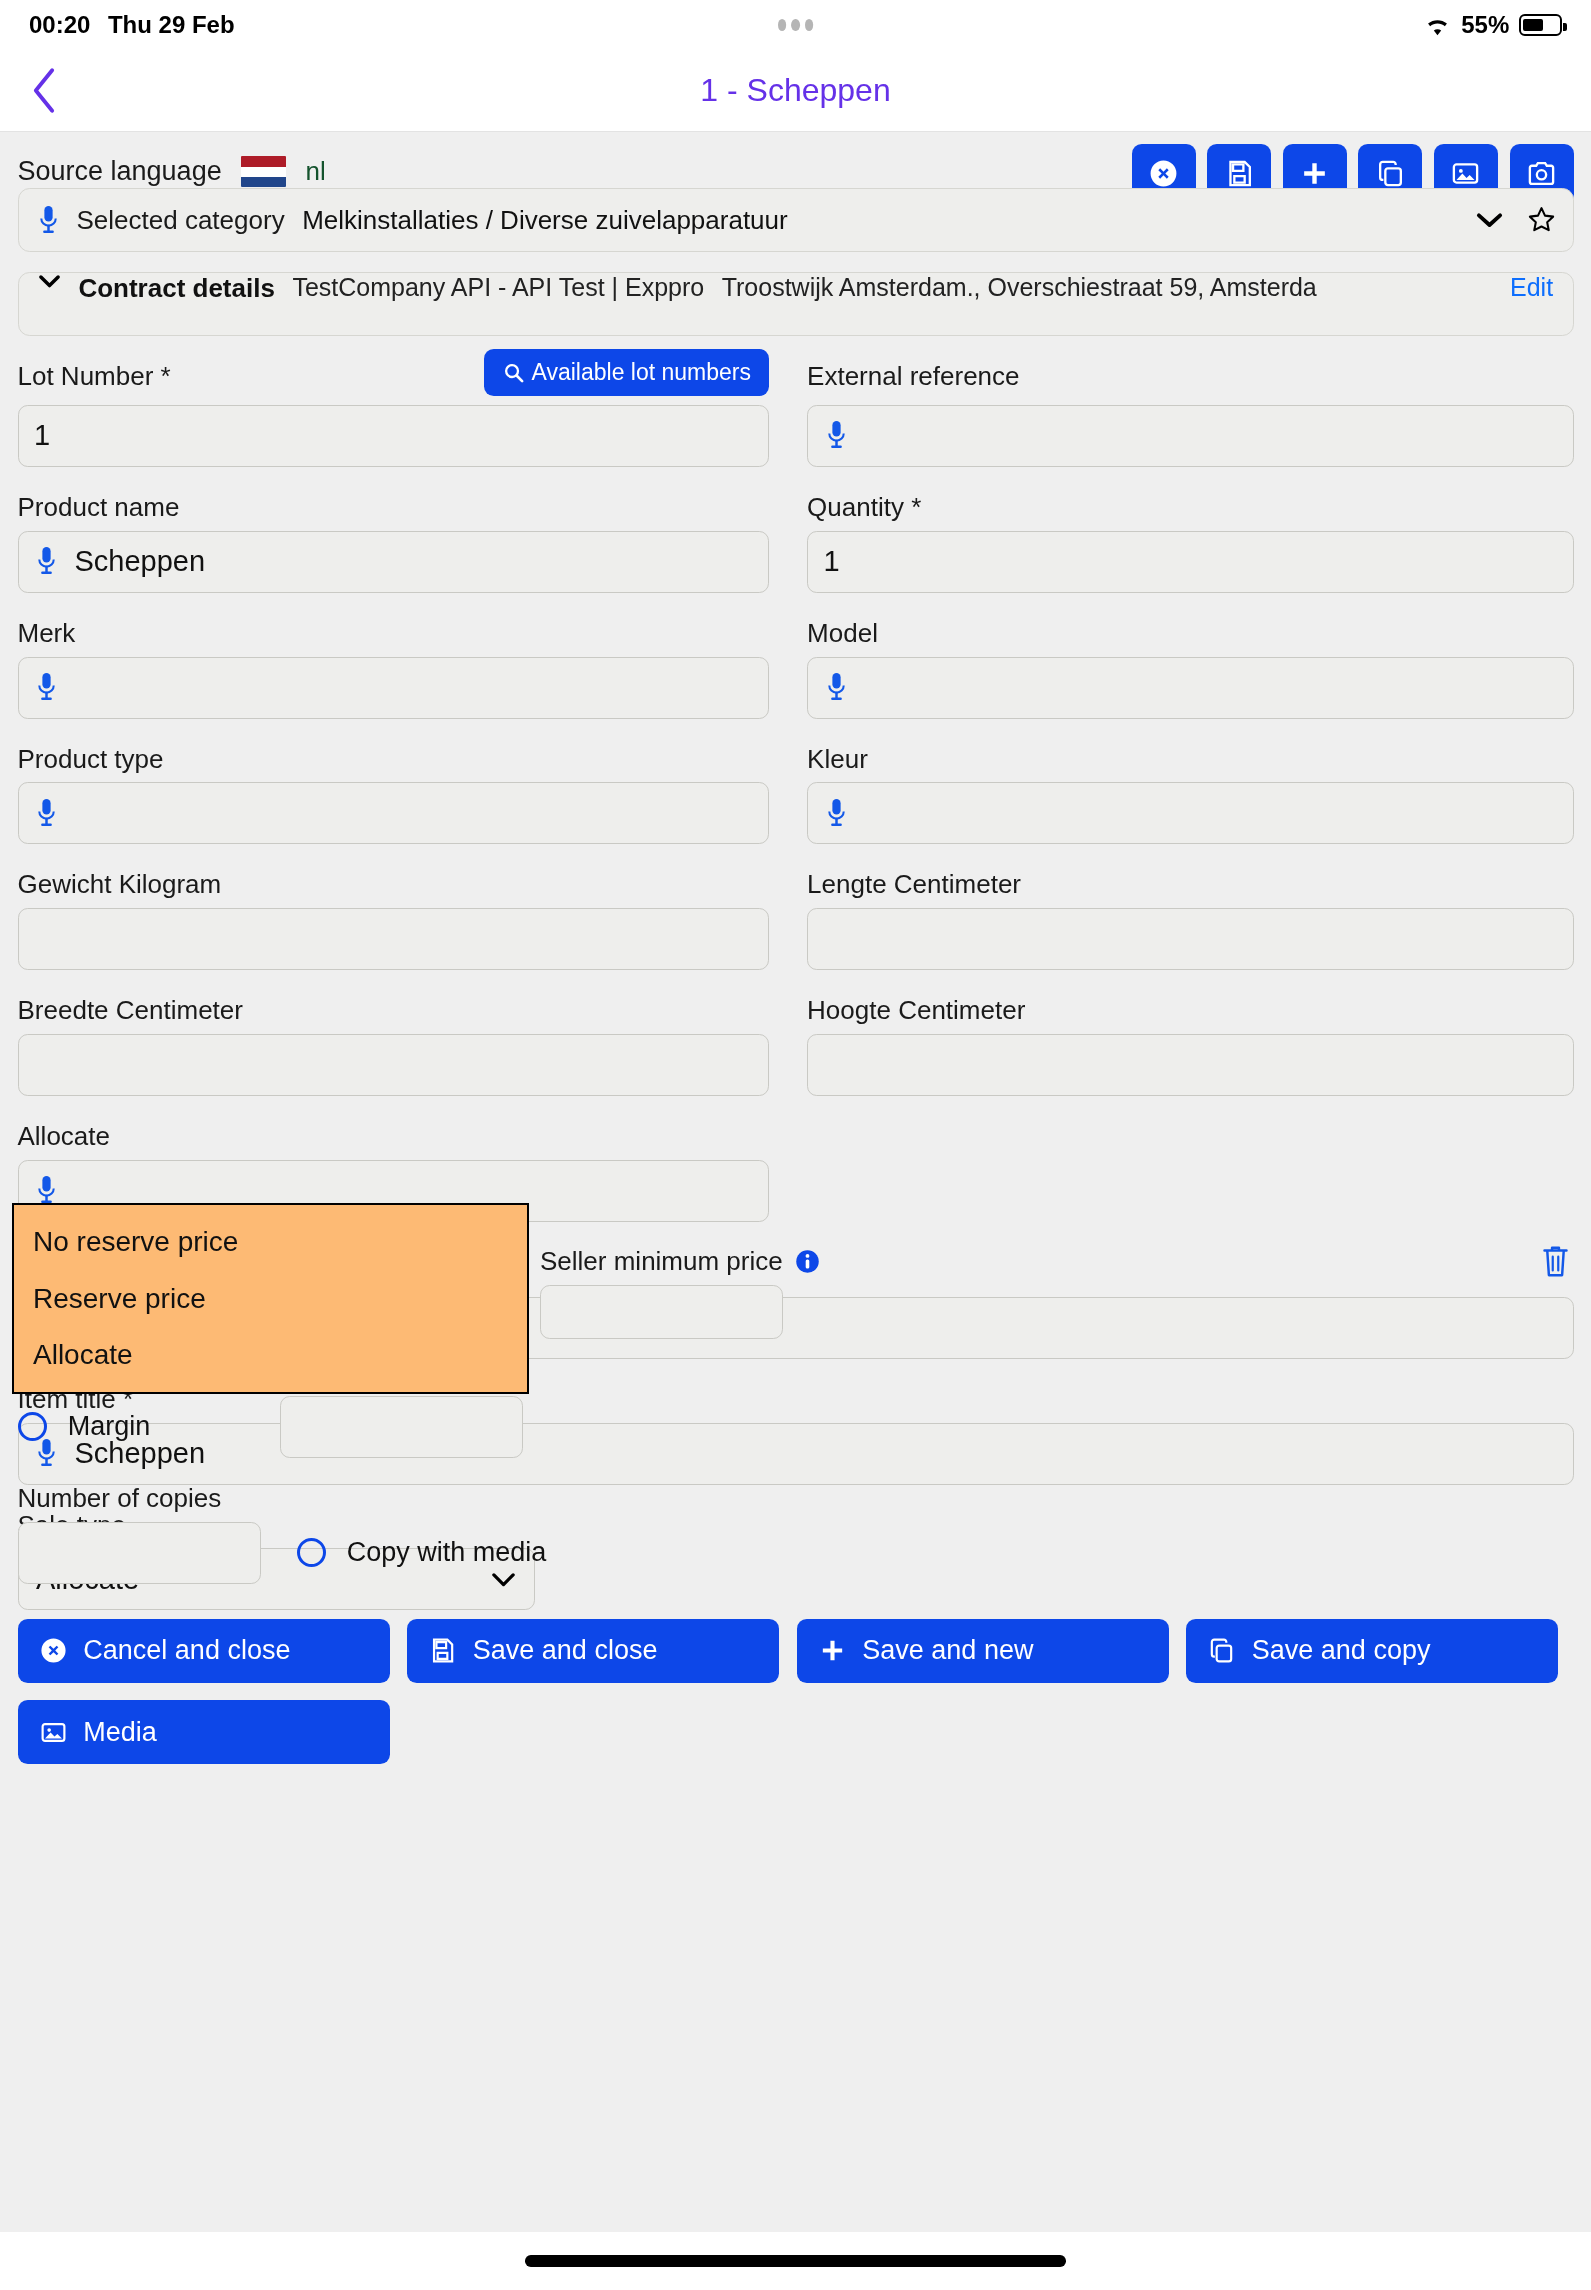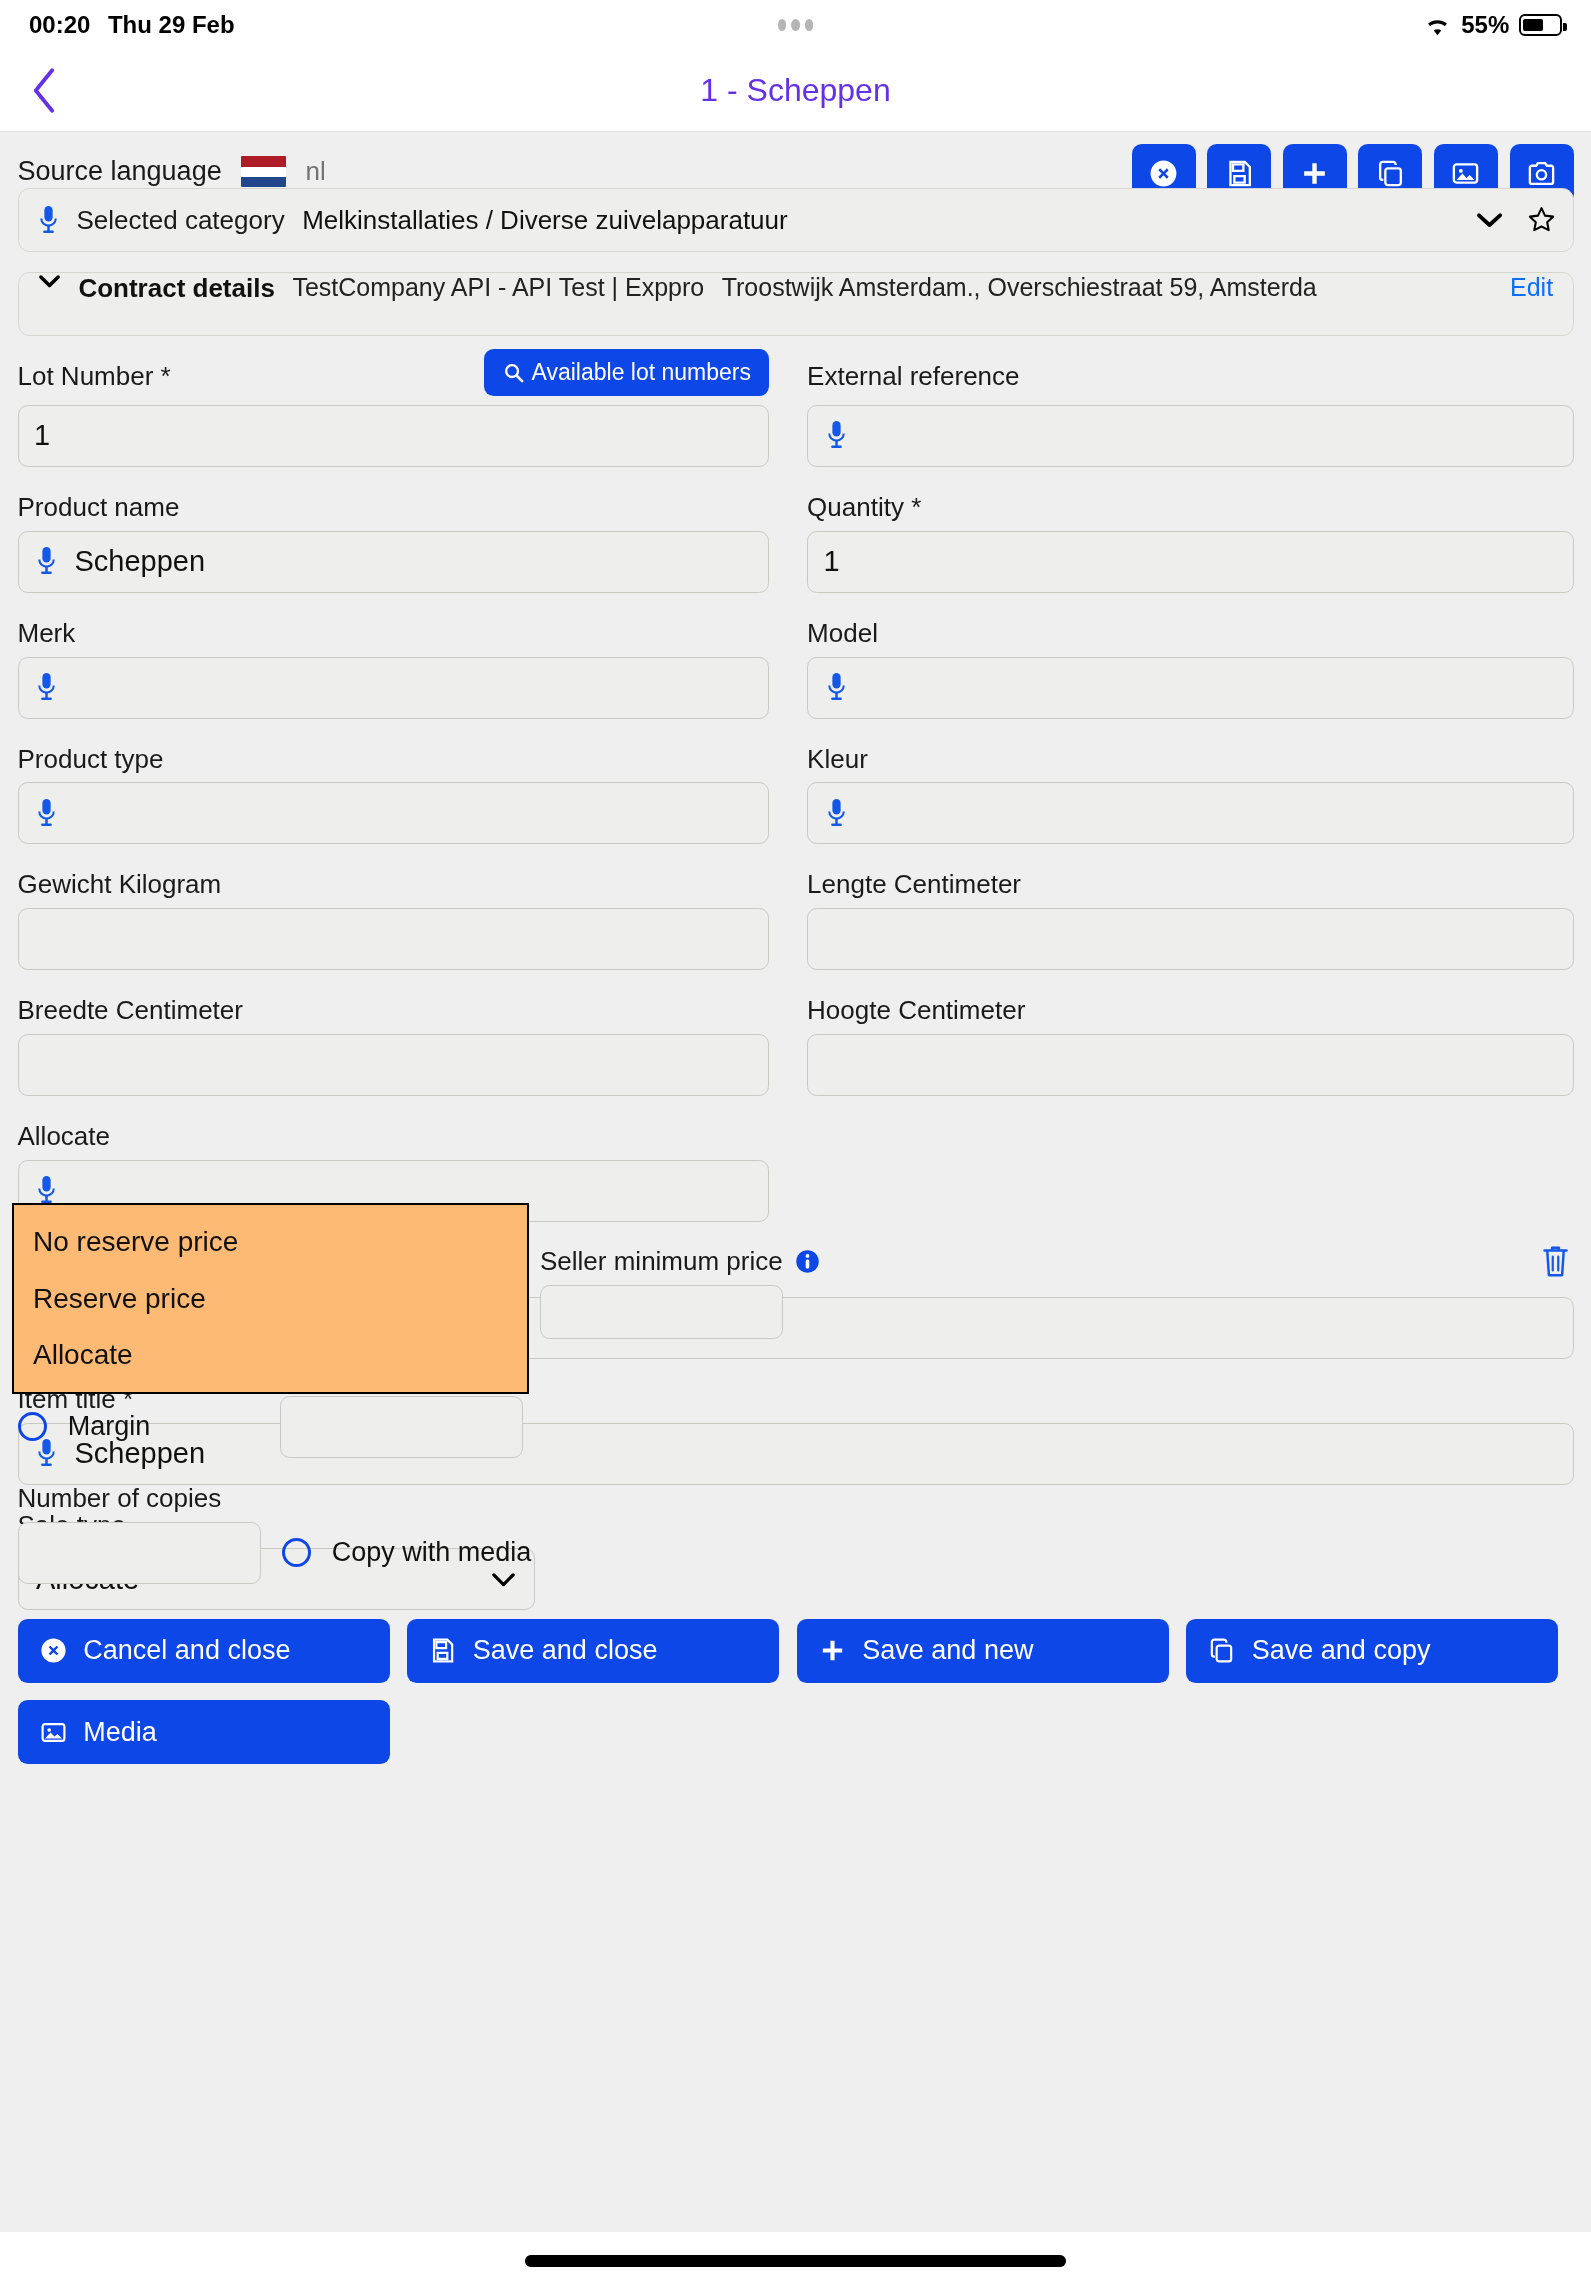--- a/index.html
+++ b/index.html
@@ -37,21 +37,21 @@
   
   .content { padding: 0 17.5px; background:#efefef; height: 2084px; position:relative; }
 
   .srcrow { display:flex; align-items:center; padding: 21.3px 0 3.9px 0; position:relative; height:62px; }
   .srclabel { font-size:27px; color:#1a1a1a; font-weight:400; }
   .flag { width:45px; height:31px; margin-left:19.4px; display:block; border-radius:1px; overflow:hidden; }
   .flag i { display:block; height:10.3px; }
   .flag .r { background:#ae1c28; }
   .flag .w { background:#ffffff; }
   .flag .b { background:#21468b; }
-  .srccode { font-size:26px; margin-left:19.4px; color:#737373; }
+  .srccode { font-size:26px; margin-left:19.4px; color:#14532d; }
 
   .toolbar { position:absolute; right:0; top:11.6px; display:flex; gap:11.6px; }
   .tbtn {
     width:64px; height:60px; background:#0d47e8; border-radius:9.7px;
     display:flex; align-items:center; justify-content:center; cursor:pointer;
   }
   .tbtn svg { width:31px; height:31px; fill:#fff; }
 
   .catbox {
     border:1px solid #d6d6d1; border-radius:11.6px; background:#eeeeec;
@@ -117,21 +117,21 @@
   .smp-field { height:54px; width:243px; border:1px solid #c9c9c4; border-radius:9.7px; background:#eeeeec; }
 
   .radio-row { display:flex; align-items:center; gap:21.3px; }
   .radio { width:29px; height:29px; border:3.9px solid #0d47e8; border-radius:50%; flex:none; cursor:pointer; }
   .radio-label { font-size:27px; color:#111; }
 
   .bottomarea { position:absolute; left:17.5px; right:17.5px; top:1225px; }
   .row-margin { display:flex; align-items:flex-end; }
   .margin-cell { width:262px; padding-bottom:15.5px; }
   .addcost-cell { width:243px; }
-  .row-copies { display:flex; align-items:flex-end; margin-top:25px; gap:21px; }
+  .row-copies { display:flex; align-items:flex-end; margin-top:25px; gap:36px; }
   .copies-cell { width:243px; }
   .copy-media-cell { padding-bottom:15.5px;text-align:right; }
 
   .actions { display:flex; flex-wrap:wrap; gap:17.5px; margin-top: 35px; }
   .abtn {
     background:#0d47e8; color:#fff; border-radius:9.7px; height:64px; width:372px;
     display:flex; align-items:center; gap:15.5px; padding: 0 21.3px; font-size:27px; cursor:pointer;
   }
   .abtn svg { width:29px; height:29px; fill:#fff; flex:none; }
 

